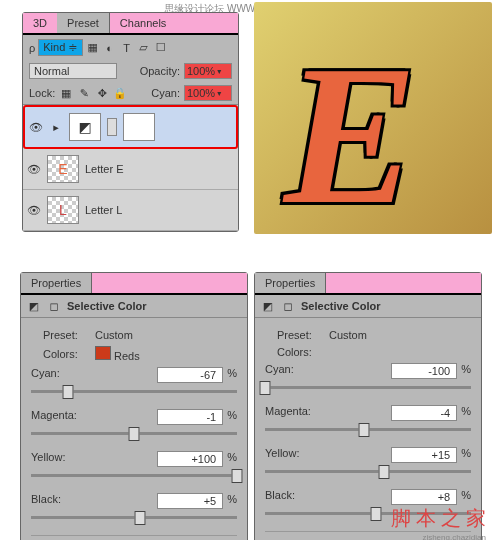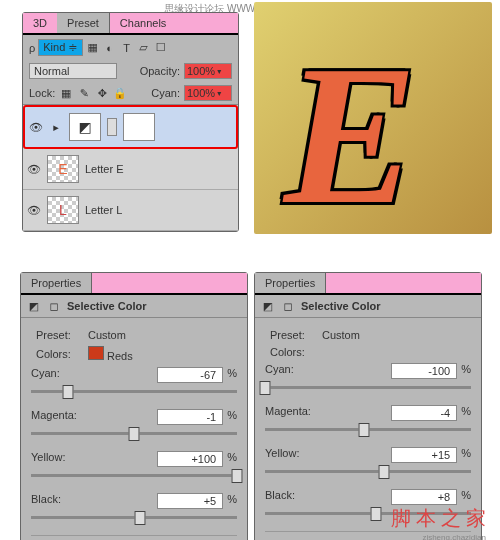--- a/index.html
+++ b/index.html
@@ -23,21 +23,21 @@
 .thumb.checker{background:repeating-conic-gradient(#ccc 0 25%,#fff 0 50%) 0 0/8px 8px}
 .link{width:8px;height:16px;border:1px solid #888;background:#ddd}
 .preview{position:absolute;right:8px;top:2px;width:238px;height:232px;background:linear-gradient(135deg,#e0d070,#b89040);border-radius:2px;overflow:hidden}
 .letterE{position:absolute;left:30px;top:18px;font-size:200px;font-family:cursive;font-weight:bold;color:#e8653e;text-shadow:-3px -3px 0 #000,3px -3px 0 #000,-3px 3px 0 #000,3px 3px 0 #000;font-style:italic}
 .watermark-top{position:absolute;top:2px;left:50%;transform:translateX(-50%);color:#888;font-size:10px}
 .props{position:absolute;top:272px;width:226px}
 .props.left{left:20px}
 .props.right{left:254px}
 .props .hdr{display:flex;align-items:center;gap:6px;padding:4px 6px;border-bottom:1px solid #888}
 .props-body{padding:6px 10px}
-.prow{display:flex;align-items:center;margin:5px 5px;gap:4px}
+.prow{display:flex;align-items:center;margin:5px 12px;gap:4px}
 .prow label{width:48px}
 .swatch{width:14px;height:12px;border:1px solid #666;display:inline-block}
 .slider{position:relative;height:14px;margin:0 0 10px}
 .slider .track{position:absolute;left:0;right:0;top:5px;height:3px;background:#888}
 .slider .handle{position:absolute;top:0;width:9px;height:12px;background:#ddd;border:1px solid #444;transform:translateX(-50%)}
 .valrow{display:flex;align-items:flex-start;margin-bottom:2px}
 .valrow .lbl{flex:1}
 .valrow .vbox{width:52px;background:#fff;border:1px solid #888;text-align:right;padding:1px 6px}
 .valrow .pct{margin-left:4px}
 .radios{display:flex;gap:14px;justify-content:center;margin-top:6px;padding-top:6px;border-top:1px solid #999}

